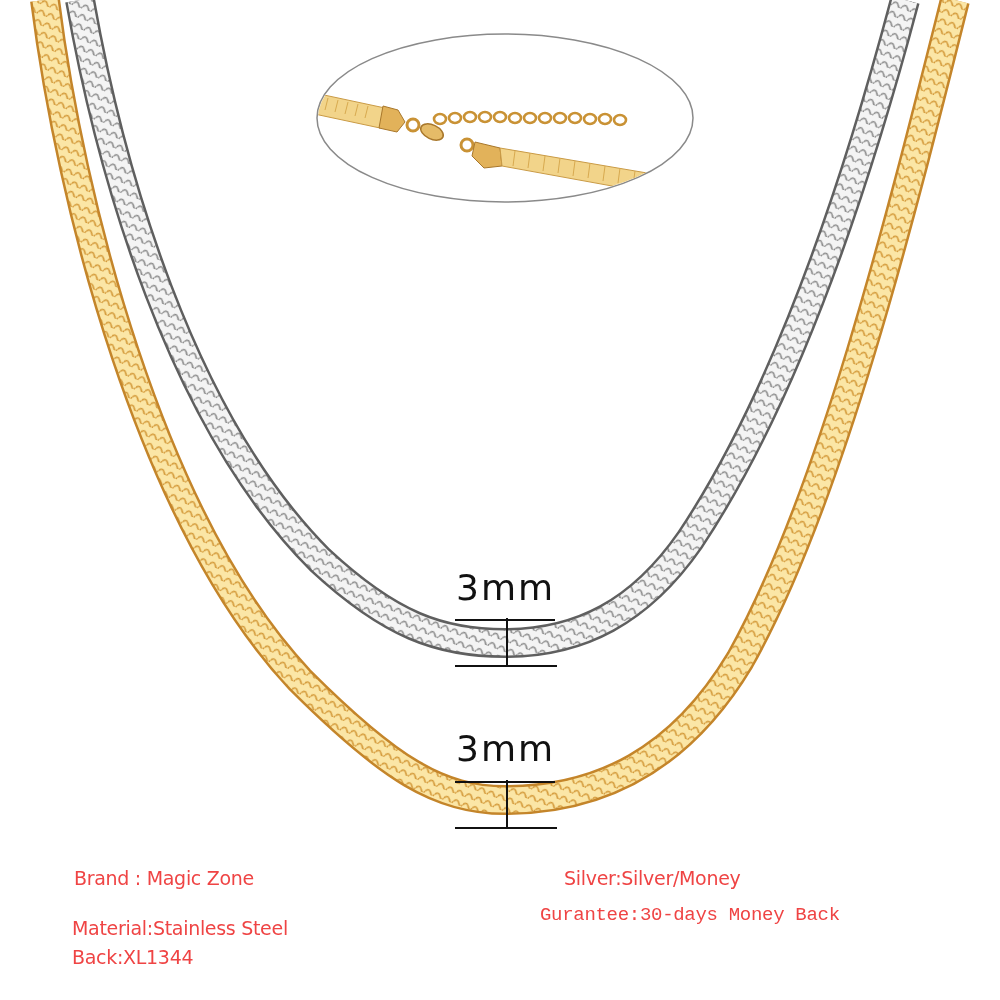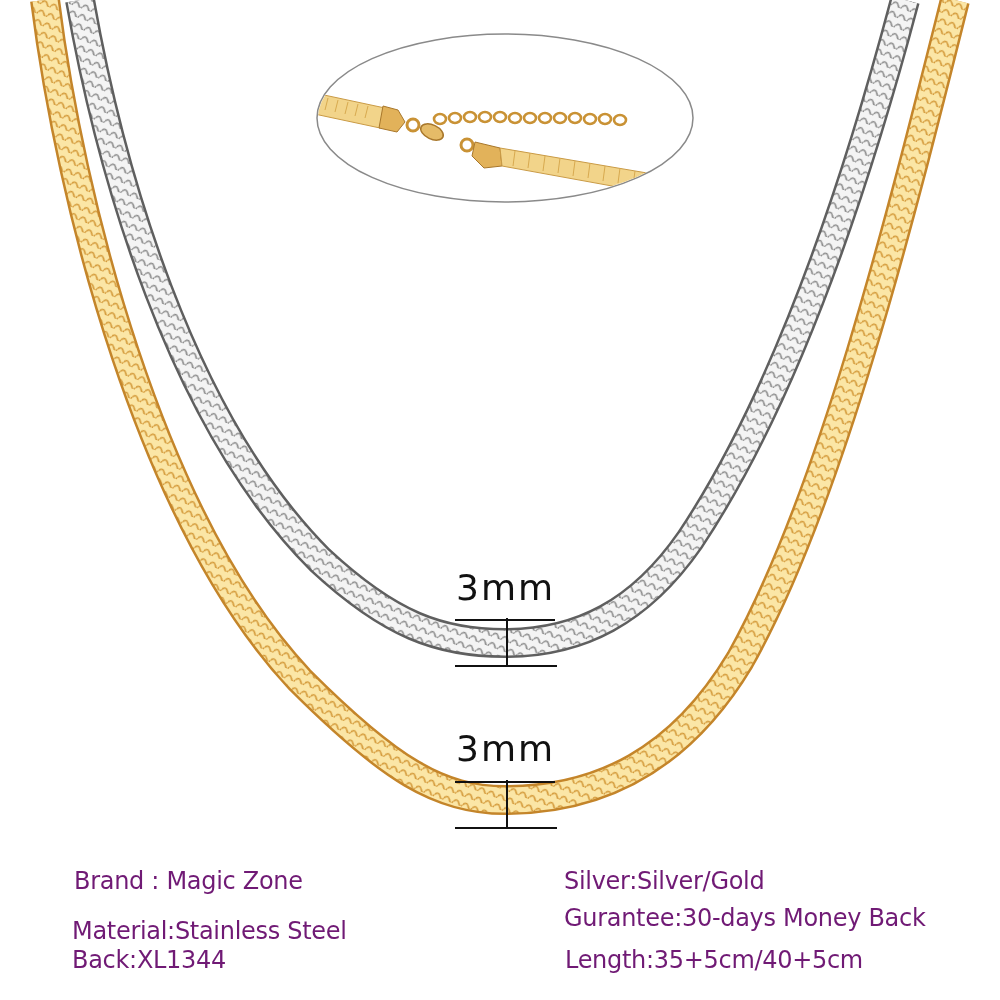--- a/index.html
+++ b/index.html
@@ -2,22 +2,22 @@
 <html><head>
 <meta charset="utf-8">
 <style>
   html, body { margin: 0; padding: 0; background: #ffffff; }
   body { width: 1000px; height: 1000px; position: relative; overflow: hidden;
          font-family: "Liberation Sans", "DejaVu Sans", sans-serif; color: #111111; }
   .stage { position: absolute; left: 0; top: 0; width: 868px; height: 1000px; }
   .stage svg { position: absolute; left: 0; top: 0; }
   .dim-label { position: absolute; font-family: "DejaVu Sans", sans-serif; font-size: 36px;
                letter-spacing: 2px; color: #111; line-height: 1; }
-  .spec { position: absolute; font-family: "DejaVu Sans", sans-serif; font-size: 24px;
-          color: #701a75; white-space: nowrap; line-height: 1; letter-spacing: -0.3px; }
+  .spec { position: absolute; font-family: "DejaVu Sans", sans-serif; font-size: 19px;
+          color: #ef4444; white-space: nowrap; line-height: 1; letter-spacing: -0.3px; }
   .spec .k { }
   .spec .v { }
 </style>
 </head>
 <body>
 
 <div class="stage">
   <svg width="1000" height="1000" viewBox="0 0 1000 1000">
     <defs>
       <pattern id="scaleGold" width="10" height="10" patternUnits="userSpaceOnUse" patternTransform="rotate(20)">
@@ -120,21 +120,18 @@
     <span class="k">Brand</span><span> : </span><span class="v">Magic Zone</span>
   </div>
   <div class="spec" style="left:72px; top:911px;margin-top:8px;">
     <span class="k">Material</span><span>:</span><span class="v">Stainless Steel</span>
   </div>
   <div class="spec" style="left:72px; top:948px;">
     <span class="k">Back</span><span>:</span><span class="v">XL1344</span>
   </div>
 
   <div class="spec" style="left:564px; top:869px;">
-    <span class="k">Silver</span><span>:</span><span class="v">Silver/Gold</span>
+    <span class="k">Silver</span><span>:</span><span class="v">Silver/Money</span>
   </div>
-  <div class="spec" style="left:564px; top:906px;">
+  <div class="spec" style="left:540px; top:906px;font-family:Liberation Mono, monospace;">
     <span class="k">Gurantee</span><span>:</span><span class="v">30-days Money Back</span>
-  </div>
-  <div class="spec" style="left:565px; top:948px;">
-    <span class="k">Length</span><span>:</span><span class="v">35+5cm/40+5cm</span>
   </div>
 </div>
 
 </body></html>

